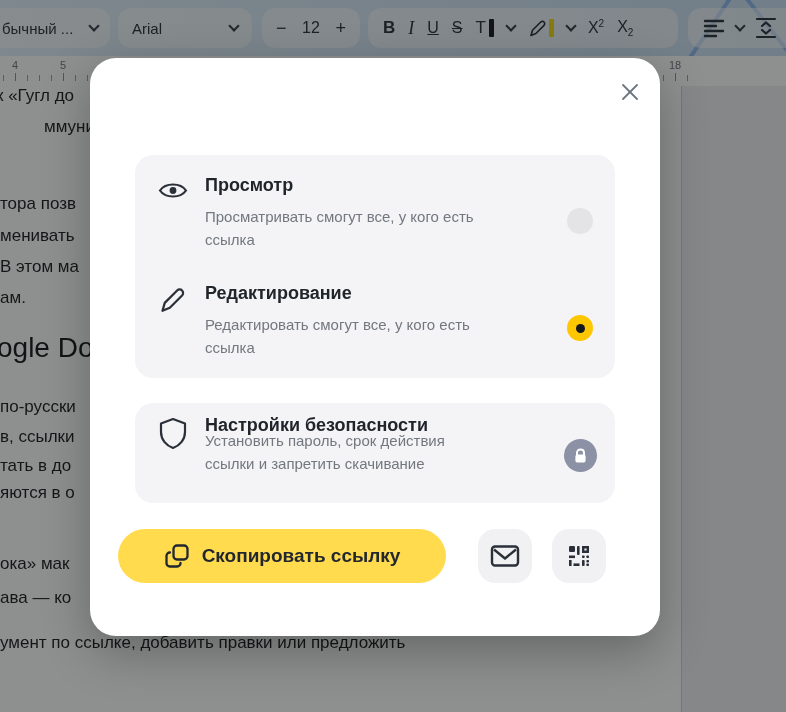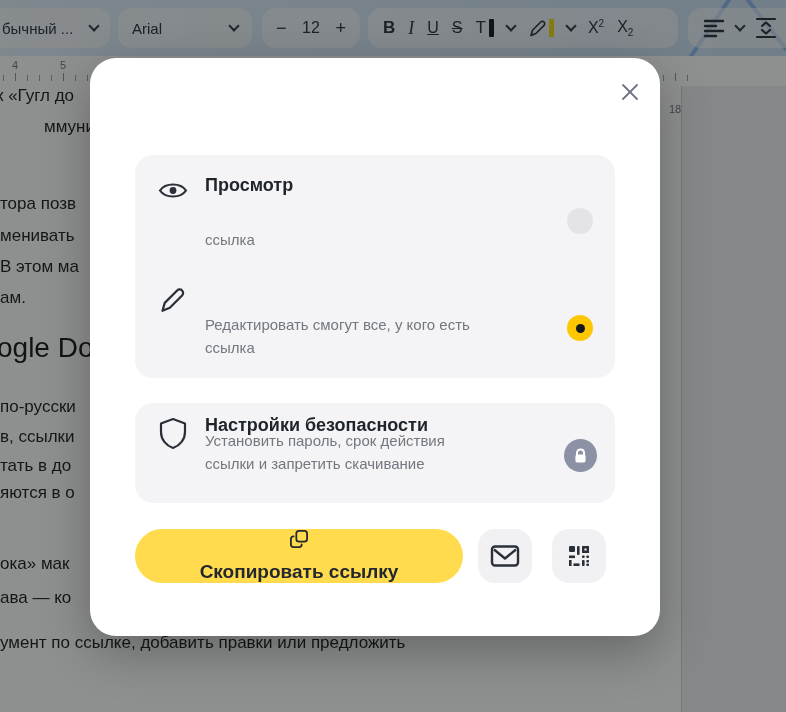--- a/index.html
+++ b/index.html
@@ -72,24 +72,24 @@
     background:#e4e4e7; cursor:pointer; }
   .o1 .radio { top:53px; } .o2 .radio { top:48px; }
   .radio.selected { background:var(--radio-sel,#ffc700); }
   .radio.selected::after { content:""; position:absolute; left:50%; top:50%; width:9px; height:9px;
     margin:-4.5px 0 0 -4.5px; border-radius:50%; background:#15181d; }
   .p2 .opt-icon { top:14px; }
   .p2 .opt-title { top:12px; }
   .p2 .opt-desc { top:26px; }
   .lock-badge { position:absolute; left:429px; top:36px; width:33px; height:33px; border-radius:50%;
     background:var(--lock-bg,#8c91a5); display:flex; align-items:center; justify-content:center; }
-  .copy-btn { position:absolute; left:45px; top:471px; width:328px; height:54px; border:none;
+  .copy-btn { position:absolute; left:28px; top:471px; width:328px; height:54px; border:none;
     border-radius:27px; background:var(--accent,#ffdb4d); cursor:pointer;
     display:flex; align-items:center; justify-content:center; gap:12px;
-    font-family:"Liberation Sans", sans-serif; font-size:19px; font-weight:600; color:#23272f;flex-direction:column; }
+    font-family:"Liberation Sans", sans-serif; font-size:19px; font-weight:600; color:#23272f; }
   .sq-btn { position:absolute; top:471px; width:54px; height:54px; border:none; border-radius:17px;
     background:#f1f1f4; cursor:pointer; display:flex; align-items:center; justify-content:center; }
   .sq-btn.env { left:388px; } .sq-btn.qr { left:462px; }
 </style>
 </head>
 <body>
 
 <div class="app">
 
   <div class="page"></div>
@@ -106,21 +106,21 @@
       <div class="doc-line" style="left: 0px; top: 427px;">в, ссылки</div>
       <div class="doc-line" style="left: 0px; top: 456px;">тать в до</div>
       <div class="doc-line" style="left: 0px; top: 483px;">яются в о</div>
       <div class="doc-line" style="left: 0px; top: 554px;">ока» мак</div>
       <div class="doc-line" style="left: 0px; top: 588px;">ава — ко</div>
       <div class="doc-line" style="left: 0px; top: 633px;">умент по ссылке, добавить правки или предложить</div>
     </div>
   <div class="ruler">
       <span class="ruler-num" style="left: 15px;">4</span>
       <span class="ruler-num" style="left: 63px;">5</span>
-      <span class="ruler-num" style="left: 675px; margin-top: 44px;">18</span>
+      <span class="ruler-num" style="left: 675px;">18</span>
       <i class="tick major" style="left: 15px;"></i>
       <i class="tick major" style="left: 63px;"></i>
       <i class="tick major" style="left: 675px;"></i>
       <i class="tick" style="left: 3px;"></i>
       <i class="tick" style="left: 27px;"></i>
       <i class="tick" style="left: 39px;"></i>
       <i class="tick" style="left: 51px;"></i>
       <i class="tick" style="left: 75px;"></i>
       <i class="tick" style="left: 87px;"></i>
       <i class="tick" style="left: 663px;"></i>
@@ -197,30 +197,31 @@
     </button>
 
     <div class="panel p1">
       <div class="opt o1">
         <svg class="opt-icon" width="30" height="23" viewBox="0 0 30 23" fill="none" stroke="#2a2f38" stroke-width="2.2">
           <path d="M2 11.5 C7.5 3.5 22.5 3.5 28 11.5 C22.5 19.5 7.5 19.5 2 11.5 Z"></path>
           <circle cx="15" cy="11.5" r="3.4" fill="#2a2f38" stroke="none"></circle>
         </svg>
         <div class="opt-title">Просмотр</div>
         <div class="opt-desc">
-          <br>
+          <span>Просматривать смогут все, у кого есть</span><br>
           <span>ссылка</span>
         </div>
         <span class="radio"></span>
       </div>
 
       <div class="opt o2">
         <svg class="opt-icon" width="27" height="27" viewBox="0 0 24 24" fill="none" stroke="#2a2f38" stroke-width="2" stroke-linejoin="round">
           <path d="M4 22 L6 15 L17 4 C18.2 2.8 20.3 2.8 21.4 4 C22.6 5.1 22.6 7.2 21.4 8.4 L10.5 19.3 L4 22 Z"></path>
         </svg>
+        <div class="opt-title">Редактирование</div>
         <div class="opt-desc">
           <span>Редактировать смогут все, у кого есть</span><br>
           <span>ссылка</span>
         </div>
         <span class="radio selected"></span>
       </div>
     </div>
 
     <div class="panel p2">
       <svg class="opt-icon" width="30" height="33" viewBox="0 0 30 33" fill="none" stroke="#2a2f38" stroke-width="2.2" stroke-linejoin="round">

